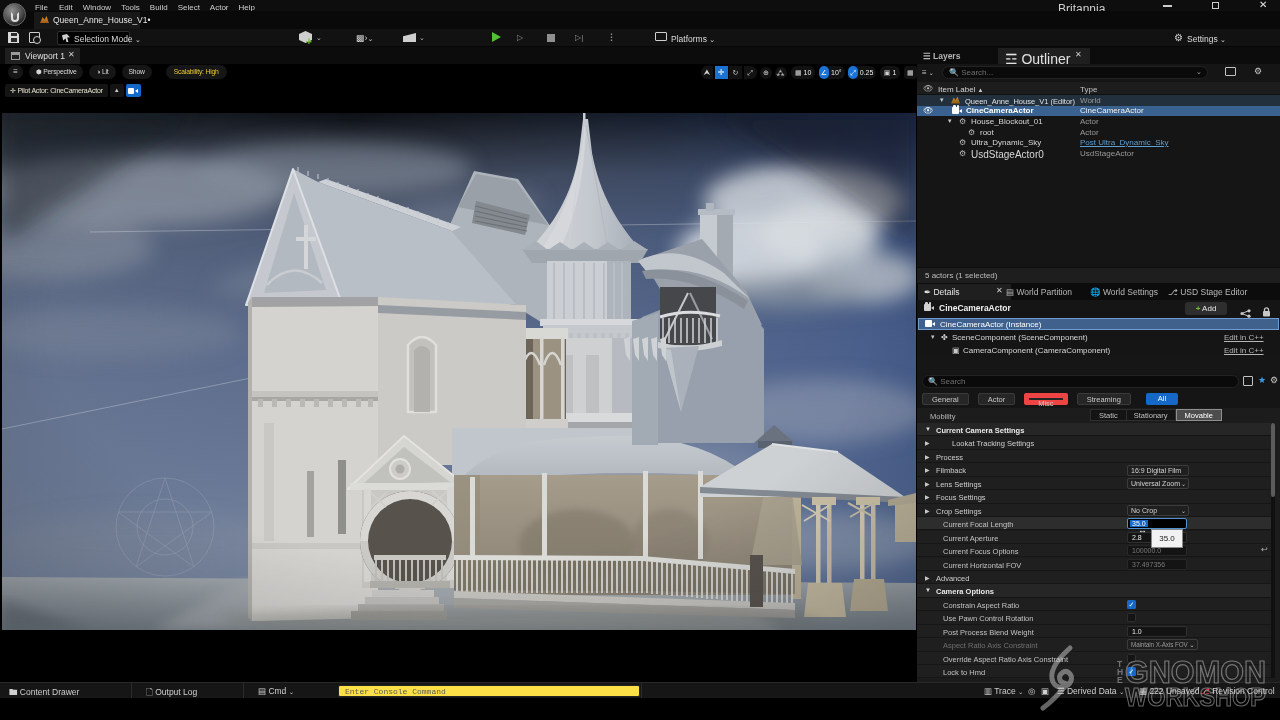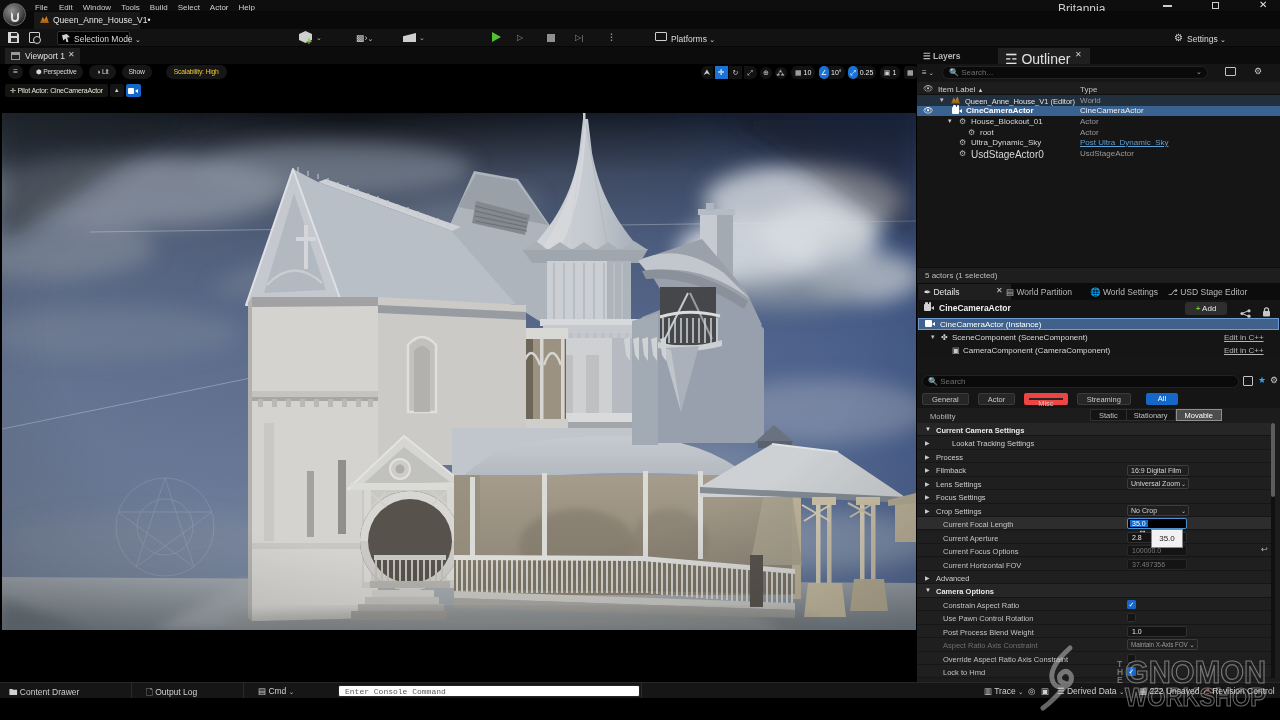--- a/index.html
+++ b/index.html
@@ -636,21 +636,21 @@
 <div class="abs" style="left:1261px;top:545px;font-size:8px;color:#b8b8b8;">↩</div>
 <div class="abs" style="left:1138px;top:525px;font-size:9px;color:#e8e8e8;z-index:9;">↔</div>
 <div class="abs" style="left:1151px;top:529px;width:32px;height:19px;background:#f2f2f2;border:1px solid #888;z-index:9;color:#222;font-size:8px;line-height:18px;text-align:center;">35.0</div>
 
 <div class="abs" style="left:0;top:682px;width:1280px;height:16px;background:#161616;border-top:1px solid #282828;font-size:8.5px;color:#d0d0d0;">
   <span class="abs" style="left:9px;top:3px;">🖿 Content Drawer</span>
   <span class="abs" style="left:131px;top:0;width:1px;height:16px;background:#2a2a2a;"></span>
   <span class="abs" style="left:146px;top:3px;">🗋 Output Log</span>
   <span class="abs" style="left:243px;top:0;width:1px;height:16px;background:#2a2a2a;"></span>
   <span class="abs" style="left:258px;top:3px;">▤ Cmd <span style="font-size:6.5px;">⌄</span></span>
-  <span class="abs" style="left:338px;top:2px;width:302px;height:12px;background:#ffffff;border:1px solid #222;border-radius:2px;color:#585858;font-family:'Liberation Mono',monospace;font-size:8px;line-height:11px;padding-left:6px;">Enter Console Command</span>
+  <span class="abs" style="left:338px;top:2px;width:302px;height:12px;background:#fde047;border:1px solid #222;border-radius:2px;color:#585858;font-family:'Liberation Mono',monospace;font-size:8px;line-height:11px;padding-left:6px;">Enter Console Command</span>
   <span class="abs" style="left:641px;top:0;width:1px;height:16px;background:#2a2a2a;"></span>
   <span class="abs" style="left:984px;top:3px;">▥ Trace <span style="font-size:6.5px;">⌄</span></span>
   <span class="abs" style="left:1028px;top:3px;">◎</span>
   <span class="abs" style="left:1041px;top:3px;">▣</span>
   <span class="abs" style="left:1057px;top:3px;">☰ Derived Data <span style="font-size:6.5px;">⌄</span></span>
   <span class="abs" style="left:1139px;top:3px;">▦ 222 Unsaved</span>
   <span class="abs" style="left:1200px;top:3px;"><span style="color:#e04040;">⎇</span> Revision Control <span style="font-size:6.5px;">⌄</span></span>
 </div>
 <div class="abs" style="left:0;top:698px;width:1280px;height:22px;background:#000;"></div>
 

